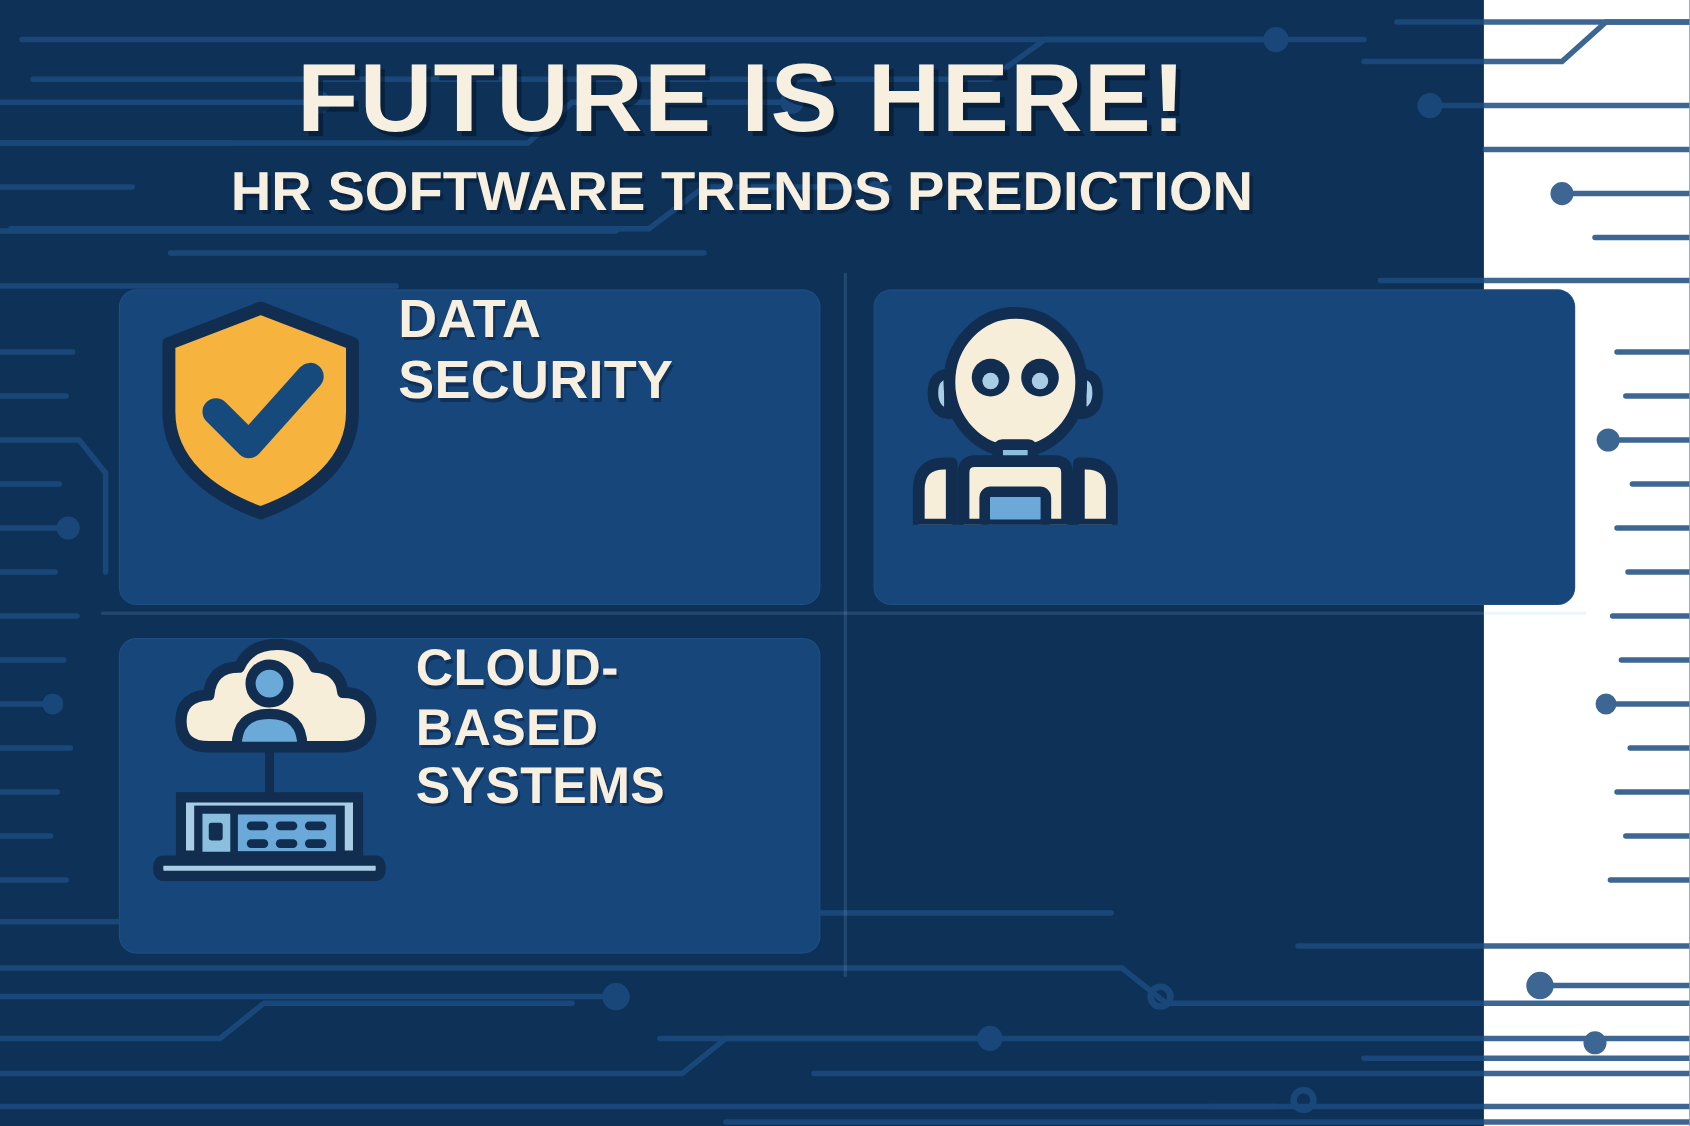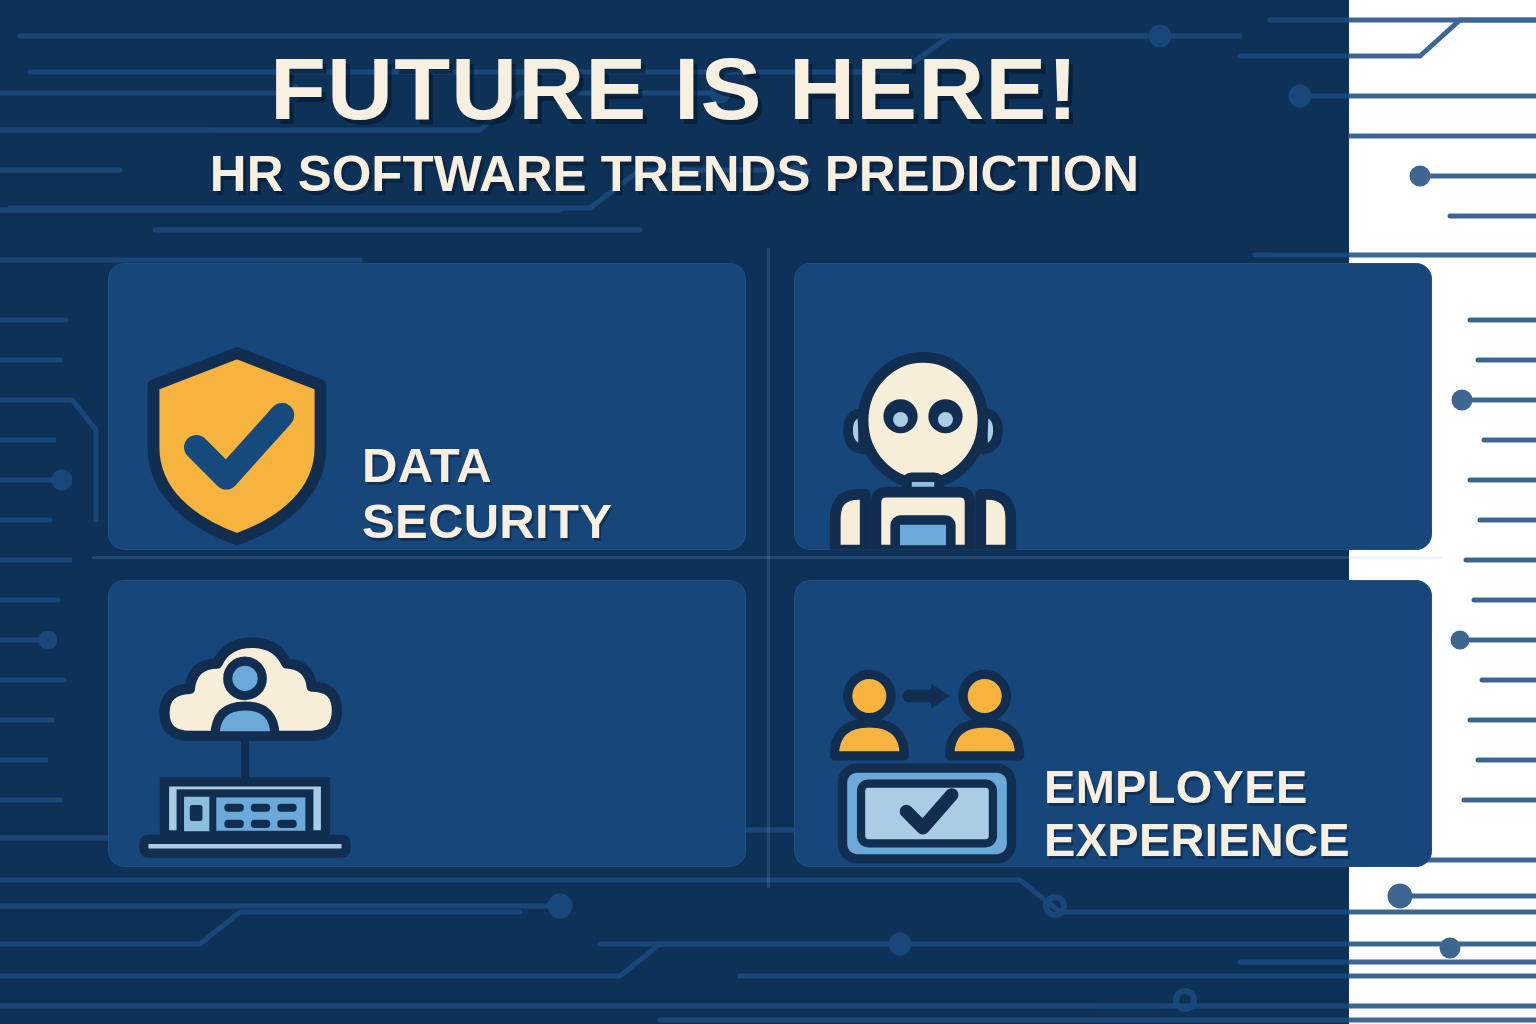--- a/index.html
+++ b/index.html
@@ -72,21 +72,21 @@
     pointer-events:none;
   }
   .divider-v { left:767px; top:248px; width:3px; height:640px; }
   .divider-h { left:92px; top:556px; width:1350px; height:3px; }
 
   .card {
     position:relative;
     background:#17467a;
     border-radius:16px;
     display:flex;
-    align-items:flex-end;
+    align-items:flex-start;
     padding:0 26px 0 22px;
     gap:18px;
     overflow:hidden;
   }
   .card::after {
     content:"";
     position:absolute; inset:0;
     border-radius:16px;
     box-shadow:inset 0 0 0 1px rgba(170,205,240,.07);
     pointer-events:none;
@@ -279,40 +279,19 @@
           <rect x="82" y="145" width="17" height="7" rx="3.5" fill="#112d4f"></rect>
           <rect x="105" y="145" width="17" height="7" rx="3.5" fill="#112d4f"></rect>
           <rect x="128" y="145" width="17" height="7" rx="3.5" fill="#112d4f"></rect>
           <rect x="82" y="159" width="17" height="7" rx="3.5" fill="#112d4f"></rect>
           <rect x="105" y="159" width="17" height="7" rx="3.5" fill="#112d4f"></rect>
           <rect x="128" y="159" width="17" height="7" rx="3.5" fill="#112d4f"></rect>
 
           <path d="M16 176 h168 q4 0 4 6 t-4 6 H16 q-4 0 -4 -6 t4 -6 Z" fill="#a8cde4" stroke="#112d4f" stroke-width="8" stroke-linejoin="round"></path>
         </svg>
       </div>
+      <div class="card-label">CLOUD-BASED
+SYSTEMS</div>
     </div>
 
-    <div class="card card-4">
-      <div class="card-icon">
-        <svg viewBox="0 0 200 200" aria-hidden="true">
-
-          <circle cx="44" cy="34" r="21" fill="#f6b43f" stroke="#112d4f" stroke-width="9"></circle>
-          <path d="M10 92 q0 -32 34 -32 t34 32 Z" fill="#f6b43f" stroke="#112d4f" stroke-width="9" stroke-linejoin="round"></path>
-
-          <circle cx="156" cy="34" r="21" fill="#f6b43f" stroke="#112d4f" stroke-width="9"></circle>
-          <path d="M122 92 q0 -32 34 -32 t34 32 Z" fill="#f6b43f" stroke="#112d4f" stroke-width="9" stroke-linejoin="round"></path>
-
-          <path d="M82 34 H110" stroke="#112d4f" stroke-width="12" stroke-linecap="round"></path>
-          <path d="M104 22 L122 34 L104 46 Z" fill="#112d4f"></path>
-
-          <rect x="18" y="104" width="164" height="88" rx="14" fill="#6aa9d8" stroke="#112d4f" stroke-width="9"></rect>
-
-          <rect x="36" y="119" width="128" height="58" rx="7" fill="#a8cde4" stroke="#112d4f" stroke-width="8"></rect>
-
-          <path d="M80 146 L96 162 L124 130" fill="none" stroke="#112d4f" stroke-width="13" stroke-linecap="round" stroke-linejoin="round"></path>
-        </svg>
-      </div>
-      <div class="card-label">EMPLOYEE
-EXPERIENCE</div>
-    </div>
 
   </div>
 </div>
 
 </body></html>

